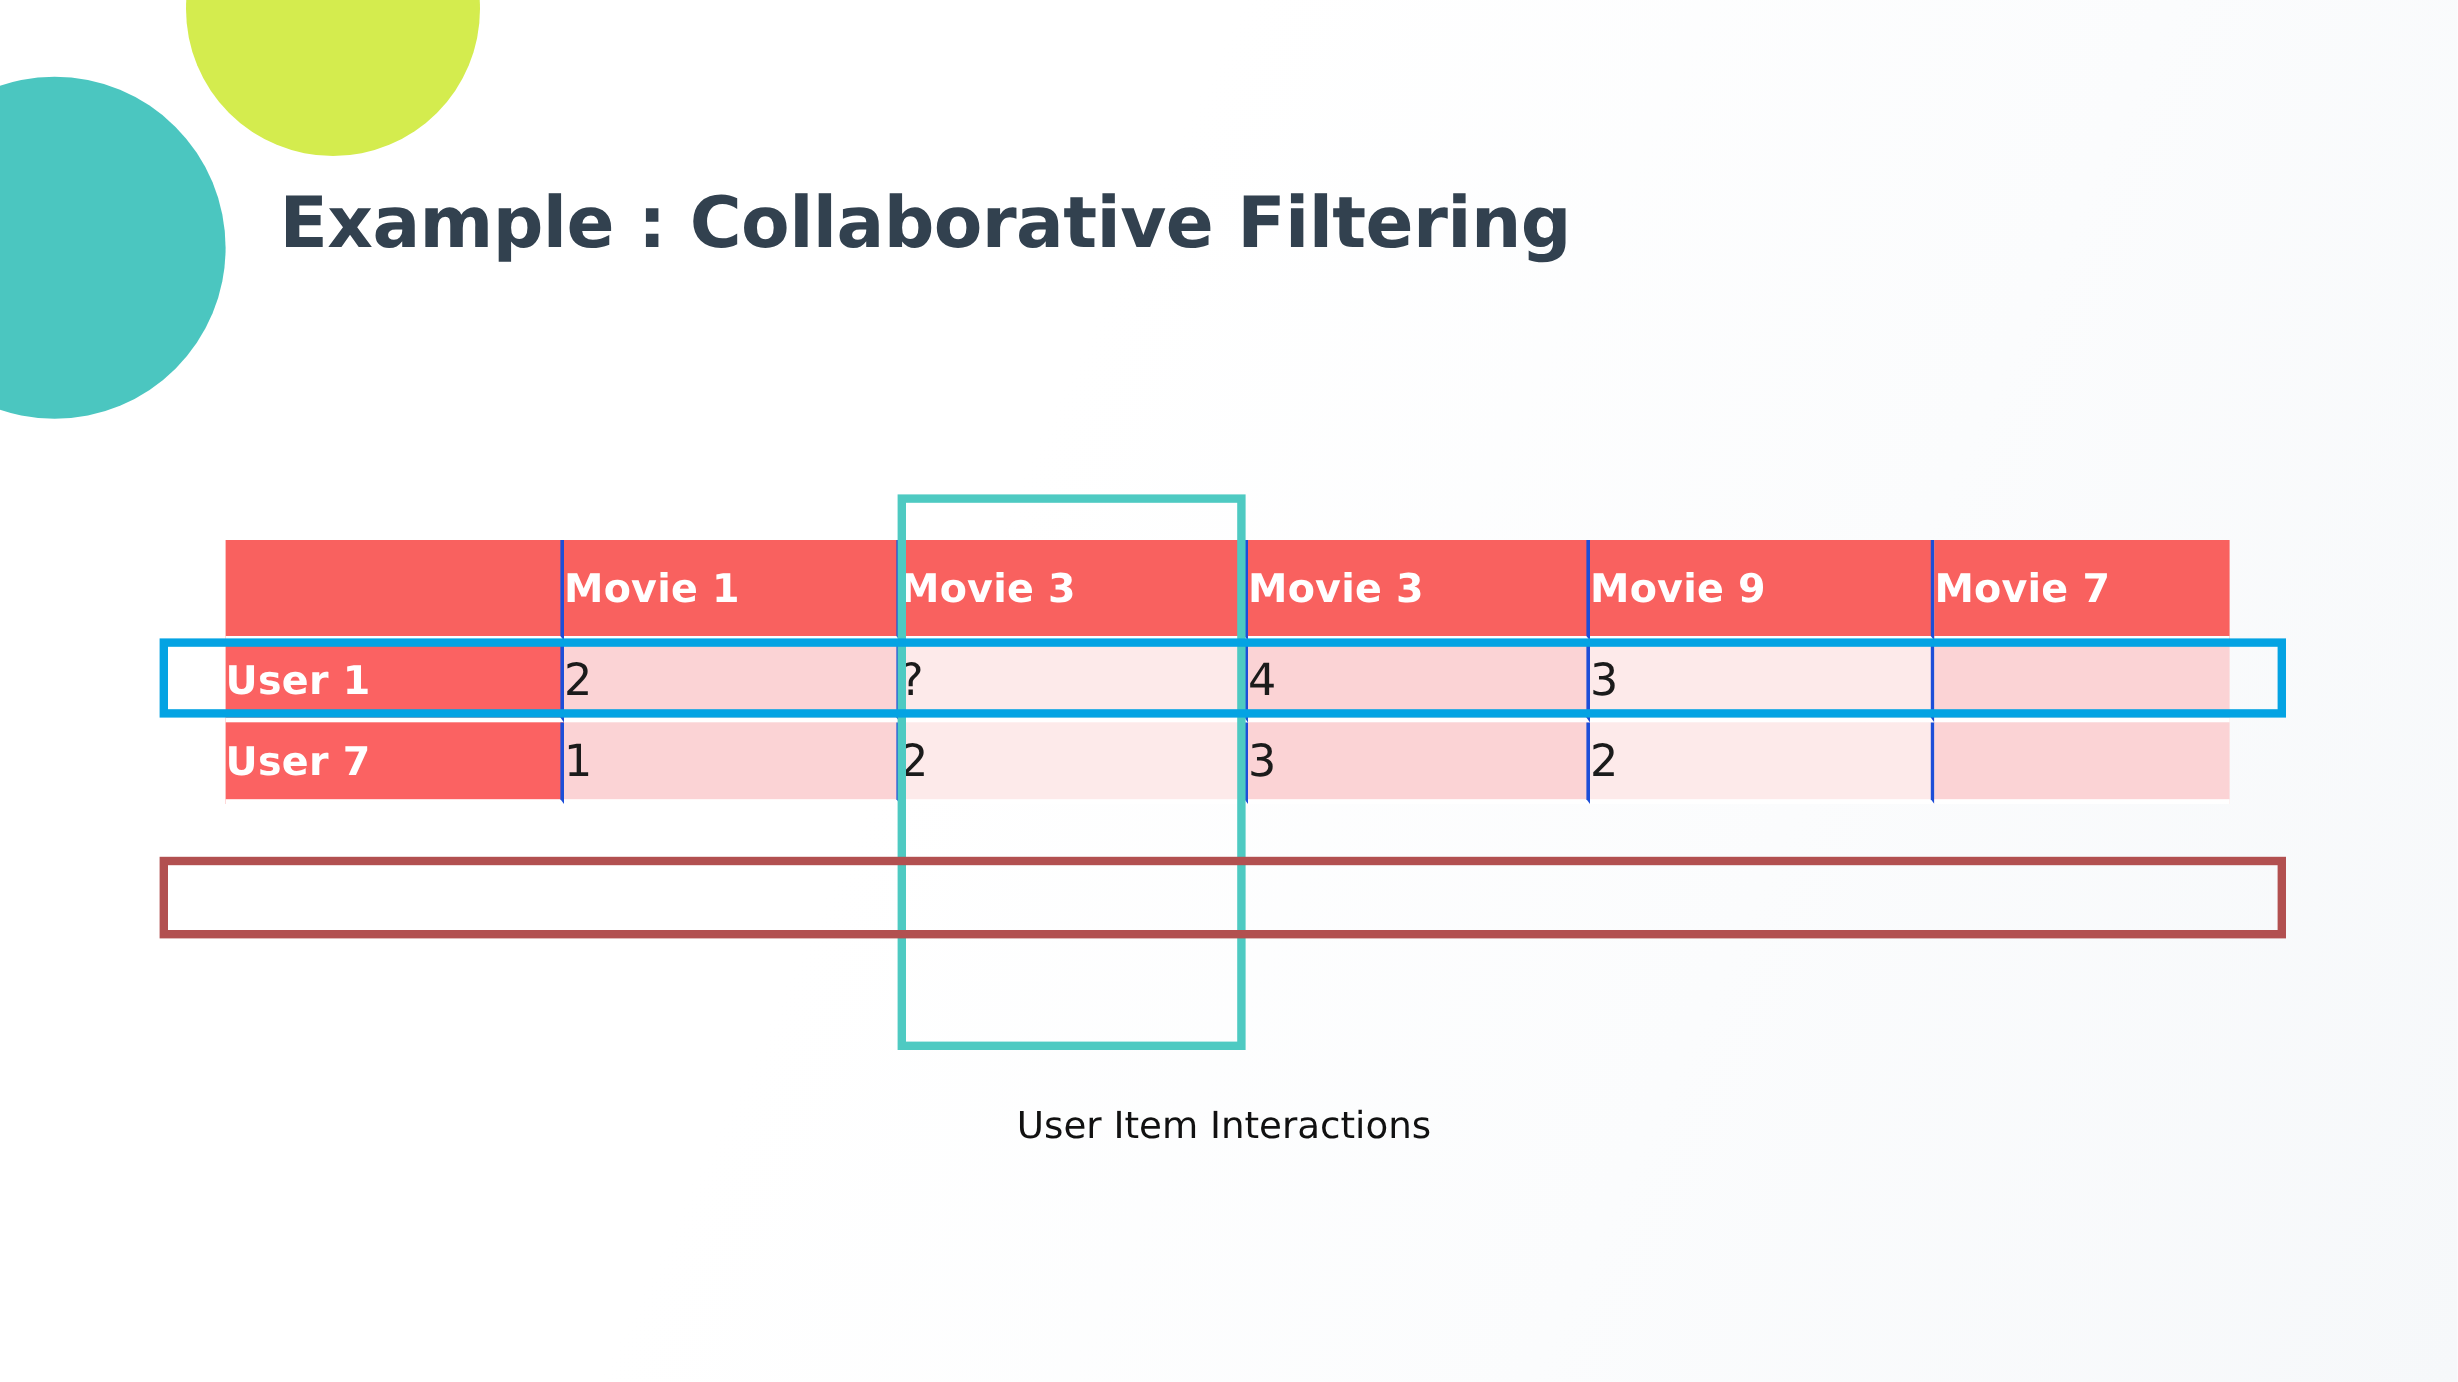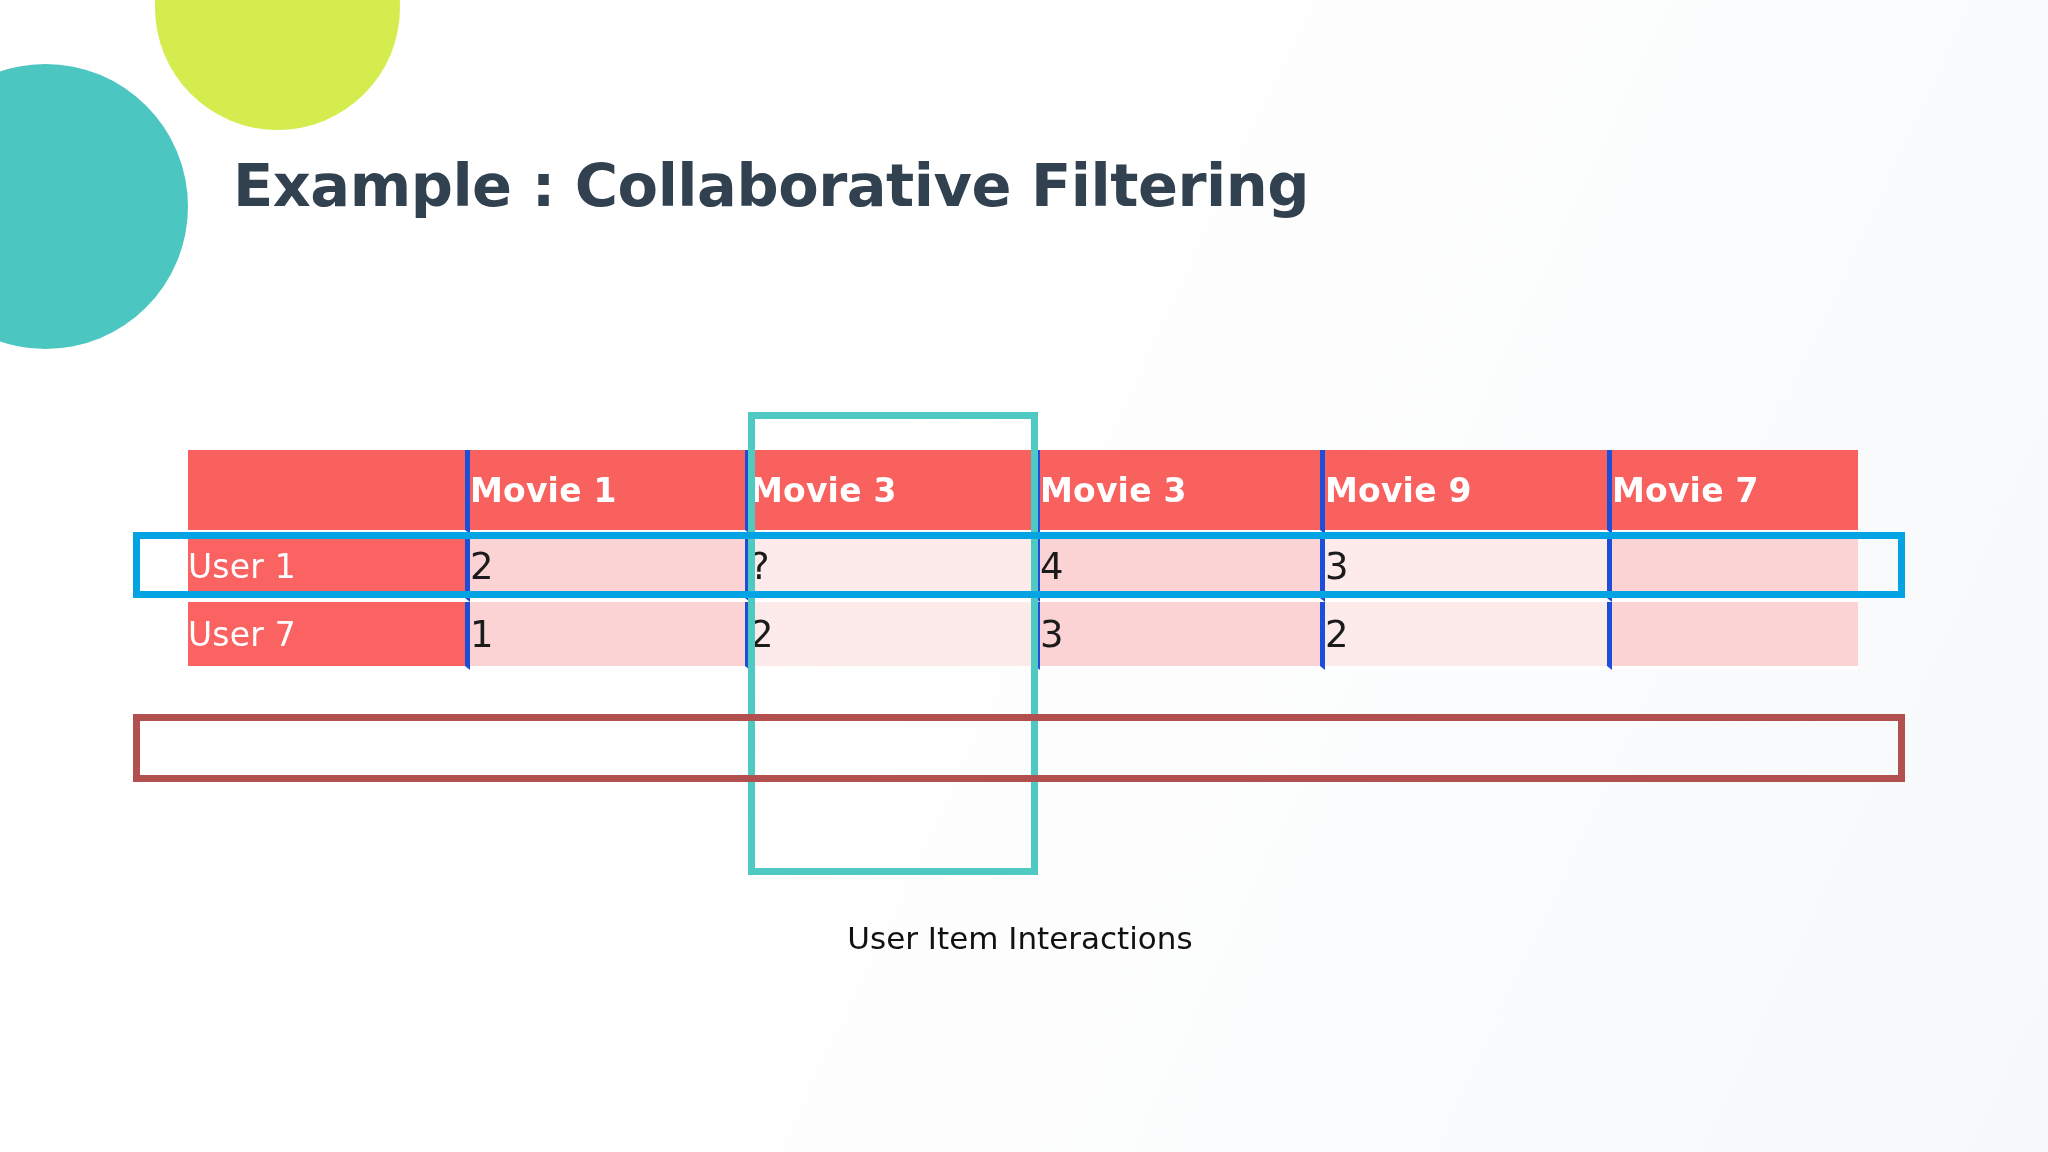--- a/index.html
+++ b/index.html
@@ -38,36 +38,36 @@
   }
   #matrix-table col.c-label{width:282px;}
   #matrix-table col.c-m1{width:280px;}
   #matrix-table col.c-m2{width:290px;}
   #matrix-table col.c-m3{width:285px;}
   #matrix-table col.c-m4{width:287px;}
   #matrix-table col.c-m5{width:246px;}
 
   #matrix-table th, #matrix-table td{
     padding:0;margin:0;height:80px;
-    border-right:5px solid #1d4ed8;
+    border-right:3px solid #1d4ed8;
     border-bottom:4px solid #ffffff;
     vertical-align:middle;
   }
   #matrix-table th:last-child, #matrix-table td:last-child{border-right:none;}
 
   th.head-blank{background:#f9615f;}
   th.head-movie{
     background:#f9615f;color:#ffffff;
     font-size:33px;font-weight:bold;
     text-align:left;padding-left:20px;
     letter-spacing:.2px;
   }
   td.row-label{
     background:#fb6262;color:#ffffff;
-    font-size:33px;font-weight:normal;
+    font-size:33px;font-weight:bold;
     text-align:left;padding-left:22px;
     letter-spacing:.2px;
   }
   td.cell{
     font-size:37px;color:#1b1b1b;font-weight:400;
     text-align:left;padding-left:20px;
     font-family:"DejaVu Sans", sans-serif;
   }
   td.cell.tone-a{background:#fbd3d5;}
   td.cell.tone-b{background:#fdeaea;}

